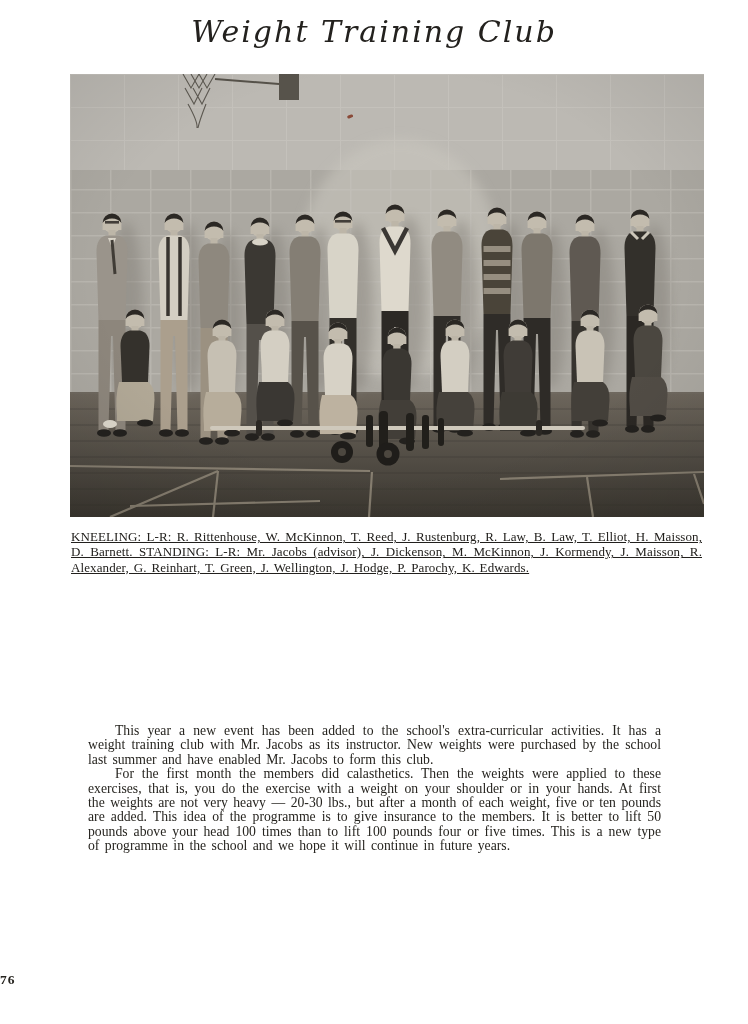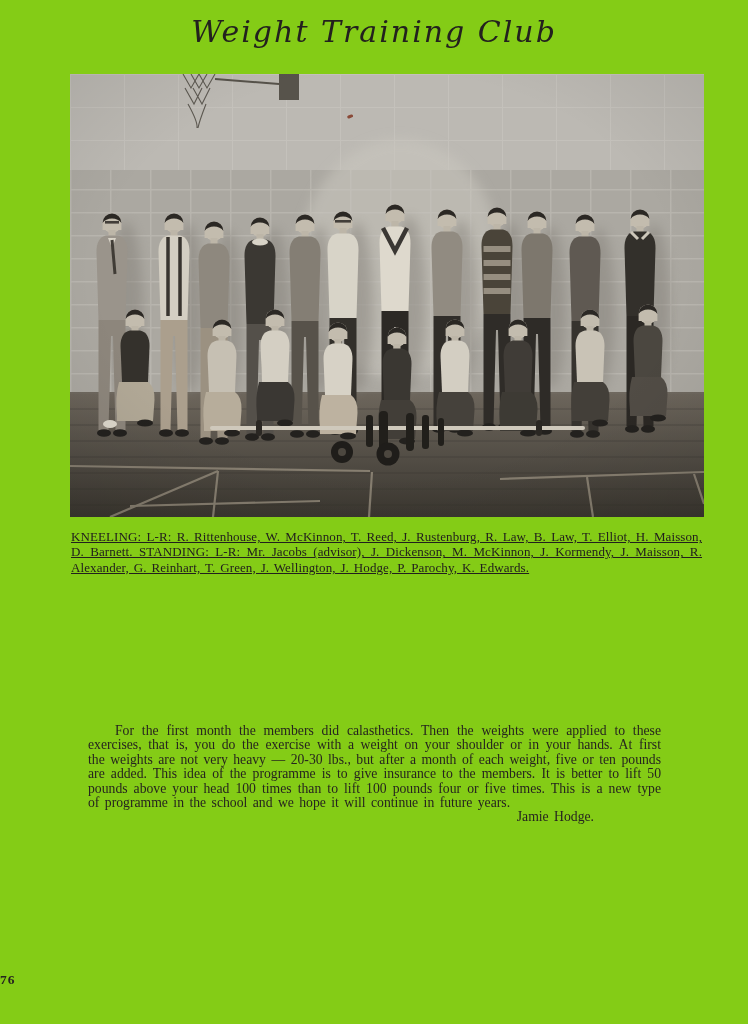--- a/index.html
+++ b/index.html
@@ -1,18 +1,18 @@
 <!DOCTYPE html>
 <html><head>
 <meta charset="utf-8">
 <style>
   html,body { margin:0; padding:0; background:#dddbd5; }
   .page {
     position:relative; width:748px; height:1024px;
-    background:#84cc16; overflow:hidden;
+    background:#ffffff; overflow:hidden;
     font-family:"Liberation Serif", serif; color:#2a2824;
   }
   .title {
     position:absolute; top:14px; left:0; width:100%;
     text-align:center; margin:0;
     font-family:"DejaVu Serif", serif; font-style:italic; font-weight:500;
     font-size:30px; letter-spacing:2px; color:#23211e;
   }
   .photo-figure {
     position:absolute; left:70px; top:74px; width:634px; height:443px; margin:0;
@@ -203,19 +203,19 @@
         </g>
       </g>
 
       <rect x="0" y="0" width="634" height="443" fill="url(#vignette)"></rect>
     </svg>
   </figure>
 
   <p class="caption">KNEELING: L-R: R. Rittenhouse, W. McKinnon, T. Reed, J. Rustenburg, R. Law, B. Law, T. Elliot, H. Maisson, D. Barnett. STANDING: L-R: Mr. Jacobs (advisor), J. Dickenson, M. McKinnon, J. Kormendy, J. Maisson, R. Alexander, G. Reinhart, T. Green, J. Wellington, J. Hodge, P. Parochy, K. Edwards.</p>
 
   <div class="article">
+    <p>This year a new event has been added to the school's extra-curricular activities.  It has a weight training club with Mr. Jacobs as its instructor.  New weights were purchased by the school last summer and have enabled Mr. Jacobs to form this club.</p>
     <p>For the first month the members did calasthetics.  Then the weights were applied to these exercises, that is, you do the exercise with a weight on your shoulder or in your hands.  At first the weights are not very heavy — 20-30 lbs., but after a month of each weight, five or ten pounds are added.  This idea of the programme is to give insurance to the members.  It is better to lift 50 pounds above your head 100 times than to lift 100 pounds four or five times.  This is a new type of programme in the school and we hope it will continue in future years.</p>
-    <p class="byline">Jamie Hodge.</p>
   </div>
 
   <div class="page-number">76</div>
 
 </div>
 
 </body></html>

